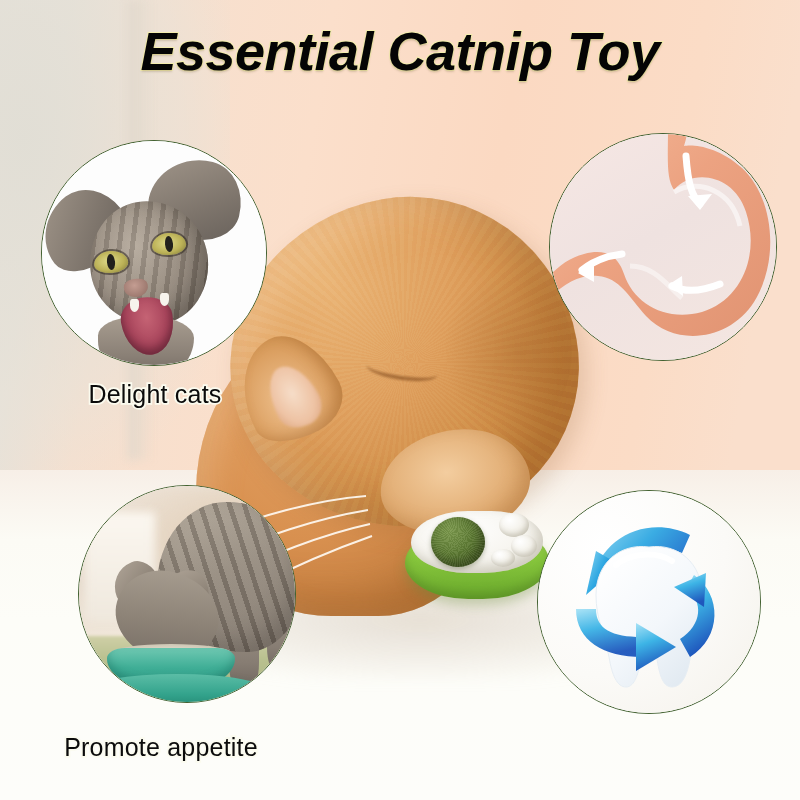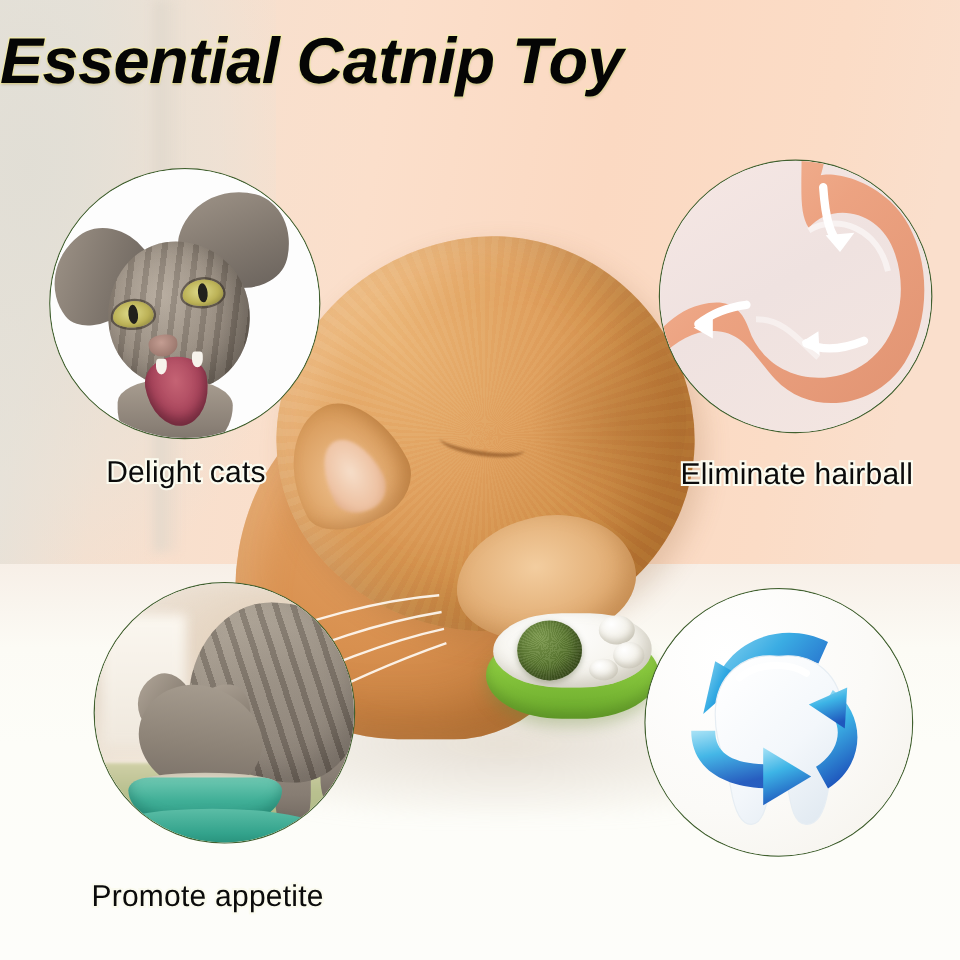--- a/index.html
+++ b/index.html
@@ -310,28 +310,28 @@
     font-weight: 400;
     letter-spacing: 0.2px;
     text-align: center;
     line-height: 1.18;
     white-space: pre-line;
     -webkit-text-stroke: 3.5px #fbfbef;
     paint-order: stroke fill;
   }
   #label-delight  { left: 30px;  top: 380px; width: 250px; }
   #label-hairball { left: 540px; top: 381px; width: 248px; }
-  #label-appetite { left: 48px;  top: 733px; width: 250px; }
+  #label-appetite { left: 36px;  top: 733px; width: 250px; }
   #label-teeth    { left: 530px; top: 730px; width: 248px; }
 
   
   #title {
     position: absolute;
     left: 0; right: 0; top: 20px;
-    text-align: left;
+    text-align: center;
     font-size: 54px;
     font-weight: bold;
     font-style: italic;
     letter-spacing: -0.5px;
     color: #050505;
     -webkit-text-stroke: 2px #f4edae;
     paint-order: stroke fill;
     text-shadow: 0 2px 2px rgba(120,100,60,0.25);
   }
 </style>
@@ -493,18 +493,17 @@
         <path d="M156 84 C 184 104, 184 146, 152 166 L 142 148 C 164 134, 166 110, 148 98 Z" fill="url(#arrowGrad2)"></path>
         <polygon points="136,96 168,82 166,116" fill="url(#arrowGrad2)"></polygon>
 
         <path d="M38 118 C 38 150, 66 166, 104 166 L 104 146 C 74 146, 58 138, 58 118 Z" fill="url(#arrowGrad2)" opacity="0.96"></path>
         <polygon points="98,132 138,156 98,180" fill="url(#arrowGrad2)"></polygon>
       </svg>
     </div>
   </div>
 
   <div class="label" id="label-delight">Delight cats</div>
-  <div class="label" id="label-hairball">Eliminate hairball</div>
   <div class="label" id="label-appetite">Promote appetite</div>
 
   <div id="title">Essential Catnip Toy</div>
 
 </div>
 
 </body></html>

